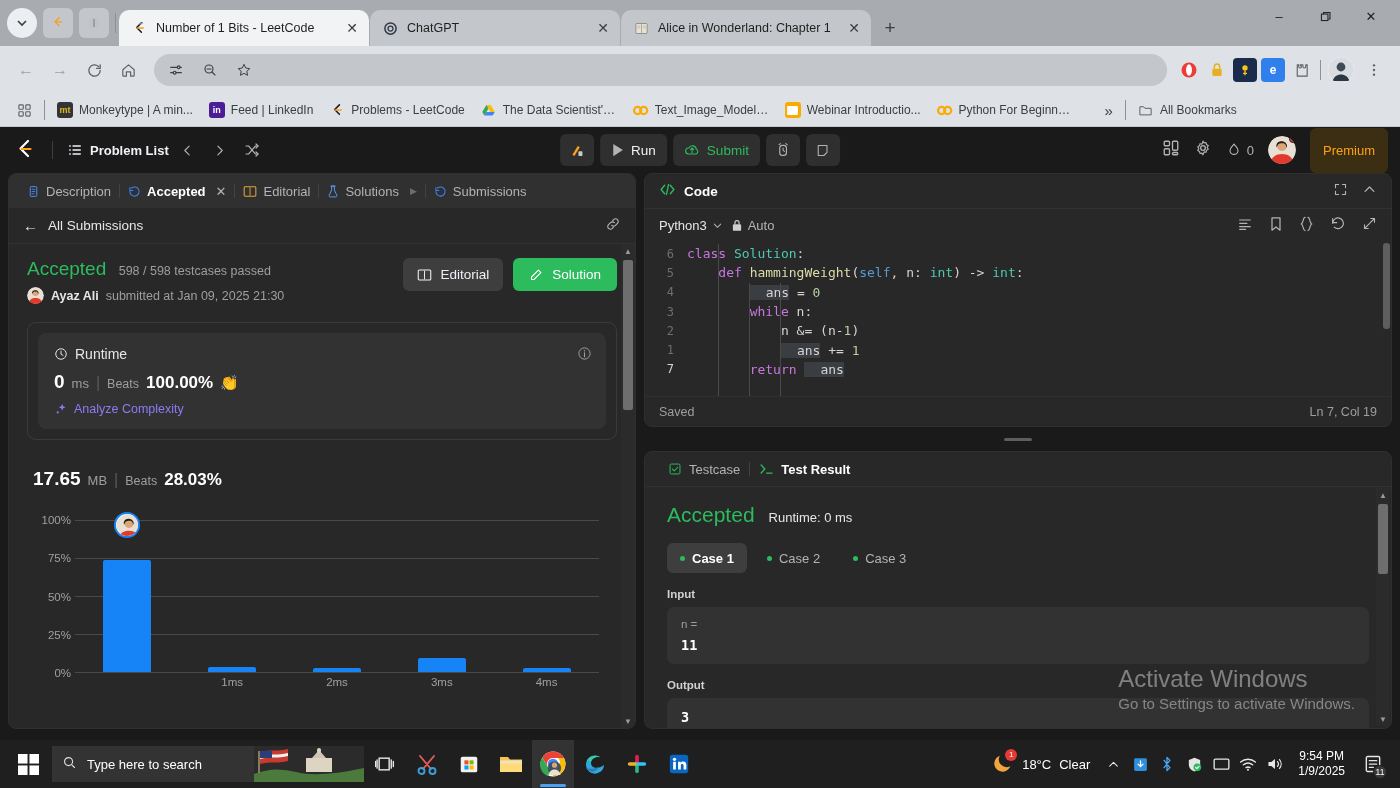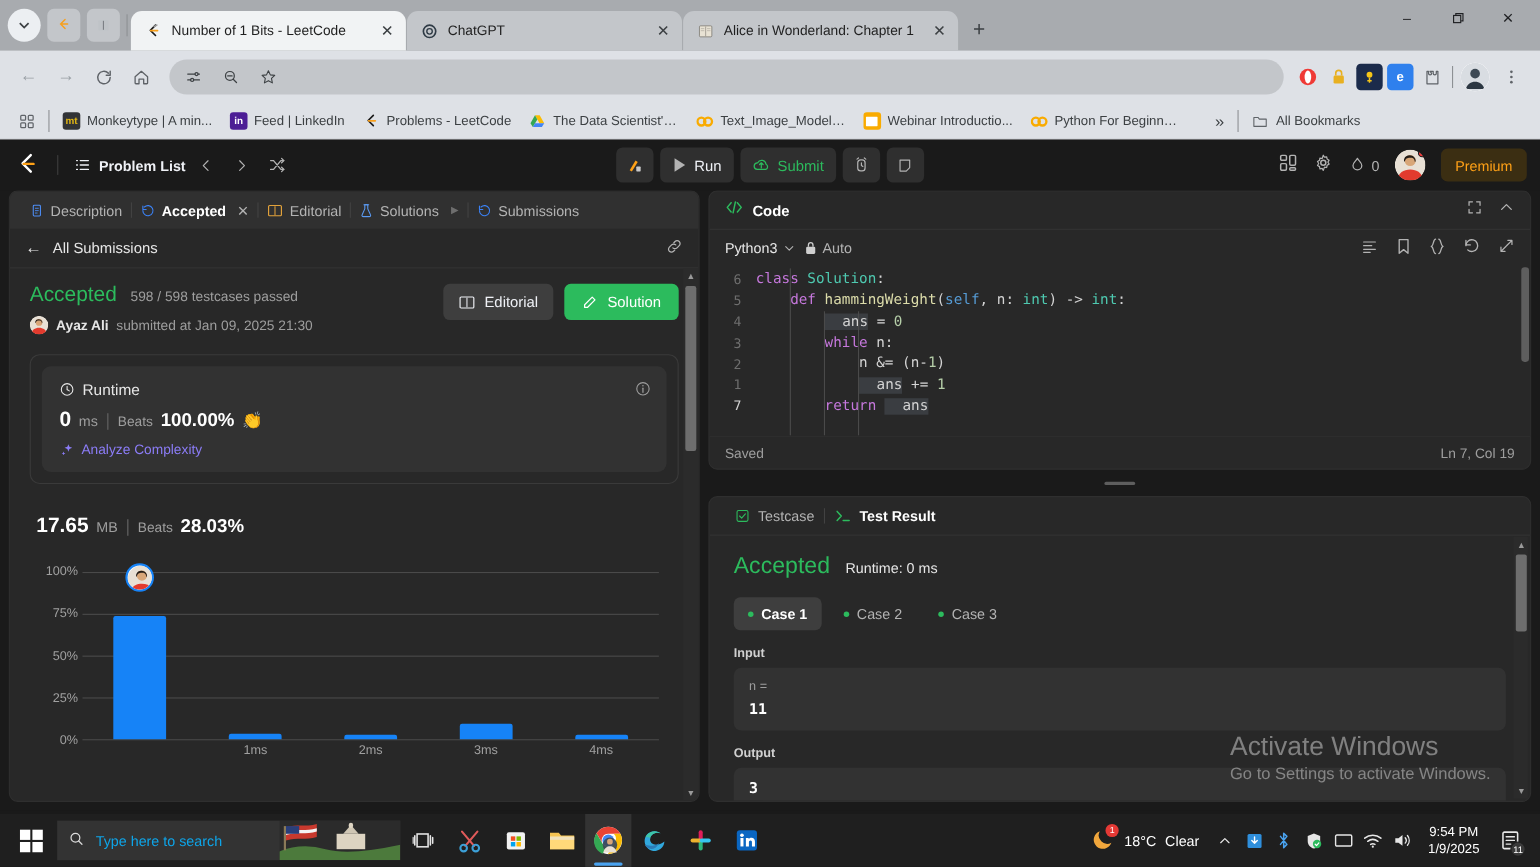--- a/index.html
+++ b/index.html
@@ -96,21 +96,21 @@
     position: absolute; left: 50%; transform: translateX(-50%);
     display: flex; align-items: center; gap: 6px;
   }
   .nav-pill { height: 32px; background: #2f2f2f; border-radius: 6px; display: flex; align-items: center;
               padding: 0 11px; gap: 7px; color: #eff1f6; font-size: 13.5px; }
   .nav-icon-btn { height: 32px; width: 34px; background: #2f2f2f; border-radius: 6px;
                   display: flex; align-items: center; justify-content: center; color: #b3b3b3; }
   .nav-right { margin-left: auto; display: flex; align-items: center; gap: 14px; }
   .streak { display: flex; align-items: center; gap: 5px; color: #b3b3b3; font-size: 13px; }
   .premium-btn {
-    height: 30px; border-radius: 6px; background: #3b2e12;
+    height: 45px; border-radius: 6px; background: #3b2e12;
     color: #ffa116; font-size: 13px; padding: 0 13px; display: flex; align-items: center;
   }
   .nav-avatar { width: 28px; height: 28px; border-radius: 50%; overflow: hidden; position: relative; }
   .dot-red { position:absolute; top:-1px; right:-1px; width:8px; height:8px; border-radius:50%;
              background:#f63737; border:1.5px solid #1a1a1a; }
 
   .lc-body { flex: 1; display: flex; gap: 8px; padding: 0 8px 8px 8px; overflow: hidden; }
 
   
   .panel { background: #282828; border-radius: 8px; display: flex; flex-direction: column; overflow: hidden;
@@ -241,21 +241,21 @@
   .aw-2 { color: #c9c9c9; font-size: 15px; opacity: .55; margin-top: 2px; }
 
   
   .taskbar {
     position: absolute; left: 0; bottom: 0; width: 1400px; height: 48px;
     background: #1f1f1f; display: flex; align-items: center; padding: 0 4px;
   }
   .tb-start { width: 48px; height: 48px; display: flex; align-items: center; justify-content: center; }
   .tb-search {
     width: 312px; height: 36px; background: #333; display: flex; align-items: center;
-    padding: 0 10px; gap: 10px; color: #0ea5e9; font-size: 13px; position: relative; overflow:hidden;
+    padding: 0 10px; gap: 10px; color: #ffffff; font-size: 13px; position: relative; overflow:hidden;
   }
   .tb-flag { position: absolute; right: 0; top: 0; bottom: 0; width: 110px; }
   .tb-icon { width: 42px; height: 48px; display: flex; align-items: center; justify-content: center; position: relative; }
   .tb-icon.active::after { content: ""; position: absolute; bottom: 1px; left: 8px; right: 8px;
                            height: 3px; background: #4aa3f0; border-radius: 2px; }
   .tb-icon.active { background: #333; }
   .tb-right { margin-left: auto; display: flex; align-items: center; gap: 3px; padding-right: 6px; }
   .tb-weather { display: flex; align-items: center; gap: 8px; color: #fff; font-size: 13px; padding: 0 8px; }
   .tray-ico { width: 24px; height: 28px; display: flex; align-items: center; justify-content: center; color: #e6e6e6; }
   .tb-clock { color: #fff; font-size: 12px; text-align: center; line-height: 15px; padding: 0 8px; }

